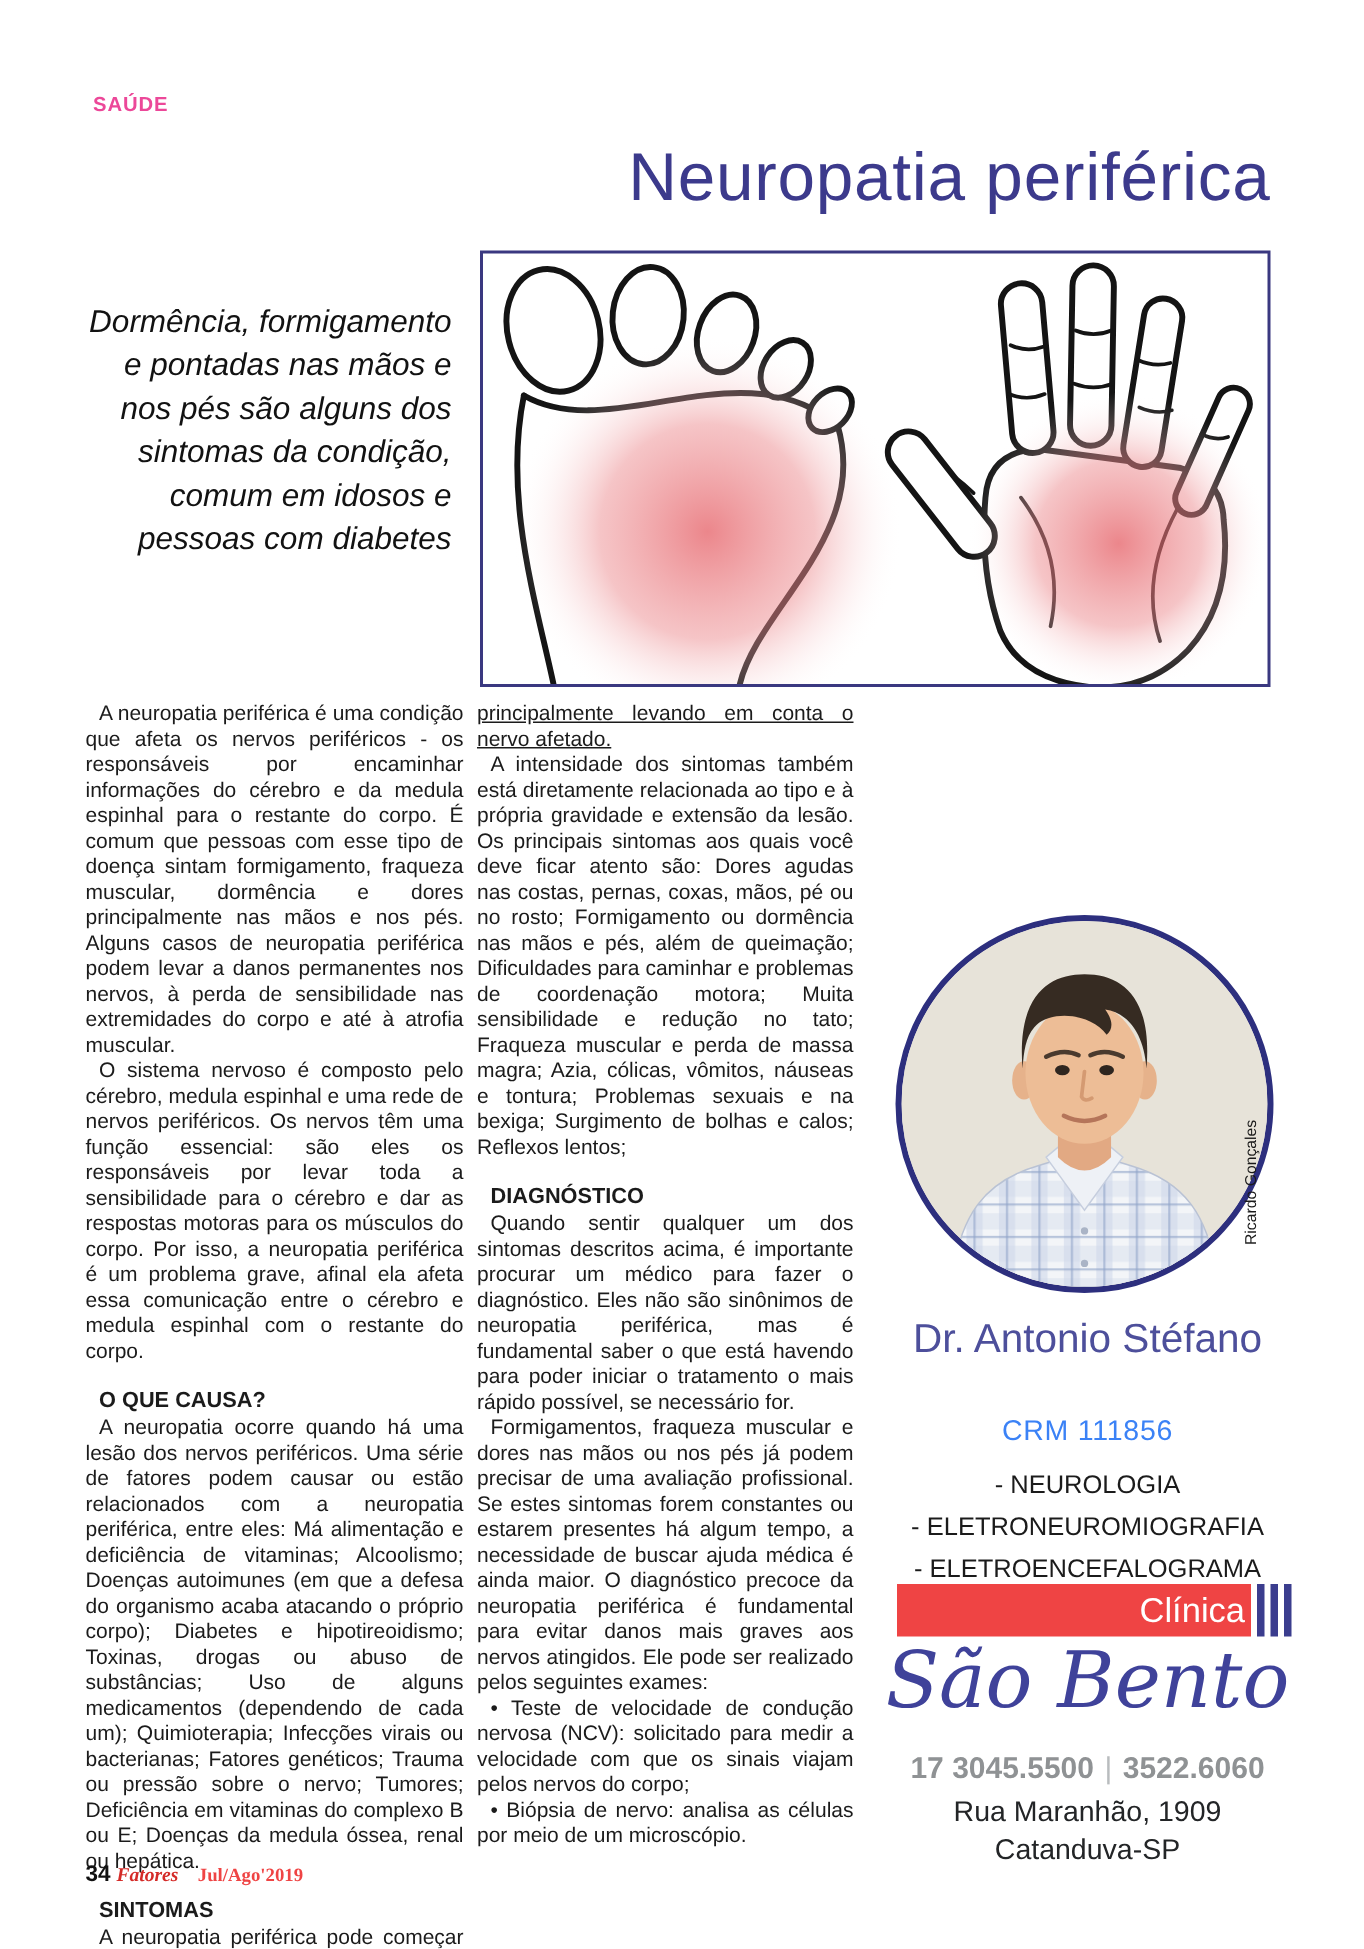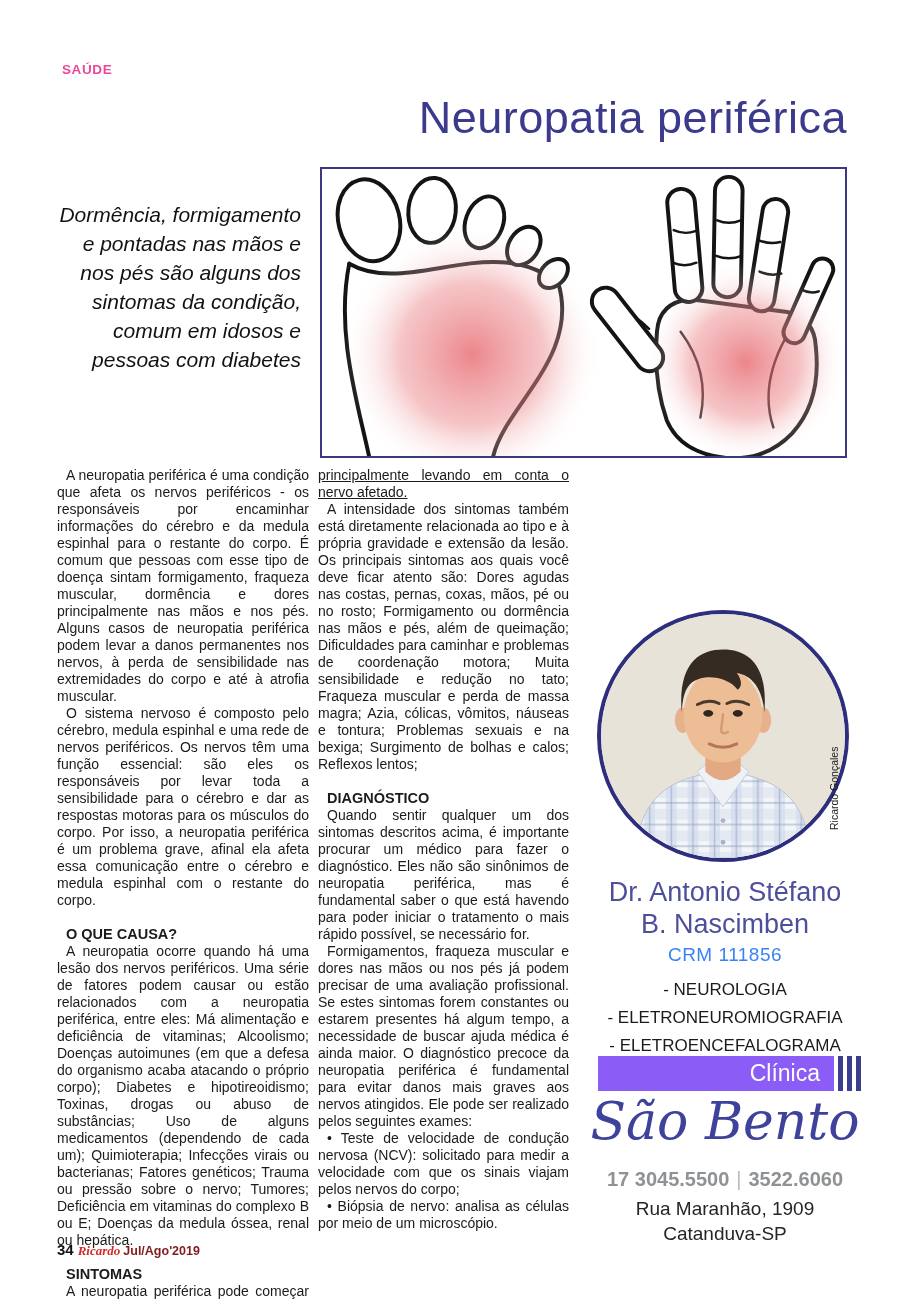--- a/index.html
+++ b/index.html
@@ -29,33 +29,33 @@
   .photo-wrap{position:absolute;left:597px;top:610px;width:244px;height:244px;border:4px solid #2d2f7e;border-radius:50%;overflow:hidden;background:#e9e6df;}
   .photo-wrap svg{display:block;width:100%;height:100%;}
   .photo-credit{position:absolute;left:828px;top:640px;height:190px;display:flex;align-items:center;
     writing-mode:vertical-rl;transform:rotate(180deg);font-size:10.5px;color:#1a1a1a;}
   .doctor-name{position:absolute;left:580px;top:876px;width:290px;text-align:center;
     font-size:27px;line-height:32px;color:#4d4f9b;font-weight:300;}
   .doctor-crm{position:absolute;left:580px;top:944px;width:290px;text-align:center;font-size:19px;color:#3b82f6;letter-spacing:.5px;}
   .specialties{position:absolute;left:580px;top:976px;width:290px;text-align:center;font-size:17px;line-height:28px;color:#1b1b1b;}
   
   .clinic-bar{position:absolute;left:598px;top:1056px;width:263px;height:35px;display:flex;align-items:stretch;}
-  .clinic-bar .bar-main{flex:1;background:#8b5cf6;color:#fff;font-size:23px;line-height:35px;text-align:right;padding-right:14px;}
+  .clinic-bar .bar-main{flex:1;background:#ef4444;color:#fff;font-size:23px;line-height:35px;text-align:right;padding-right:4px;}
   .clinic-bar .stripe{width:5px;background:#3b3d8e;margin-left:4px;}
   .clinic-script{position:absolute;left:580px;top:1086px;width:290px;text-align:center;
     font-family:"DejaVu Serif","Liberation Serif",serif;font-style:italic;font-size:52px;line-height:70px;color:#3f429a;}
   .clinic-phones{position:absolute;left:570px;top:1168px;width:310px;text-align:center;font-size:20px;font-weight:bold;color:#8f9294;}
   .clinic-phones .sep{color:#b9bcbe;padding:0 7px;font-weight:normal;}
   .clinic-address{position:absolute;left:580px;top:1196px;width:290px;text-align:center;font-size:19px;line-height:25px;color:#232527;}
   
   .footer{position:absolute;left:57px;top:1241px;display:flex;align-items:baseline;}
   .footer .pageno{font-size:15px;font-weight:bold;color:#111;}
   .footer .mag{font-size:13px;font-weight:bold;font-style:italic;color:#d42b28;margin-left:4px;
     font-family:"Liberation Serif","DejaVu Serif",serif;}
-  .footer .issue{font-size:12.5px;font-weight:bold;color:#7f1d1d;margin-left:3px;}
+  .footer .issue{font-size:12.5px;font-weight:bold;color:#ef4444;margin-left:13px;font-family:Liberation Serif, serif;}
 </style>
 </head>
 <body>
 
 <div class="page">
 
   <div class="kicker">SAÚDE</div>
   <div class="title">Neuropatia periférica</div>
 
   <div class="hero">
@@ -152,21 +152,20 @@
       <ellipse cx="109" cy="101" rx="5" ry="3.5" fill="#2f2620"></ellipse>
       <ellipse cx="139" cy="101" rx="5" ry="3.5" fill="#2f2620"></ellipse>
       <path d="M124 102 L 122 119 Q 124 123 129 120" stroke="#d49a72" stroke-width="2.5" fill="none" stroke-linecap="round"></path>
       <path d="M110 132 Q 124 139 138 132" stroke="#b5755a" stroke-width="3" fill="none" stroke-linecap="round"></path>
     </svg>
   </div>
   <div class="photo-credit">Ricardo Gonçales</div>
 
   <div class="doctor-name">
     <span>Dr. Antonio Stéfano</span><br>
-    <span>B. Nascimben</span>
   </div>
   <div class="doctor-crm">CRM 111856</div>
 
   <div class="specialties">
     <div>- NEUROLOGIA</div>
     <div>- ELETRONEUROMIOGRAFIA</div>
     <div>- ELETROENCEFALOGRAMA</div>
   </div>
 
   <div class="clinic-bar">
@@ -180,17 +179,17 @@
   <div class="clinic-phones">
     <span>17 3045.5500</span><span class="sep">|</span><span>3522.6060</span>
   </div>
   <div class="clinic-address">
     <span>Rua Maranhão, 1909</span><br>
     <span>Catanduva-SP</span>
   </div>
 
   <div class="footer">
     <span class="pageno">34</span>
-    <span class="mag">Ricardo</span>
+    <span class="mag">Fatores</span>
     <span class="issue">Jul/Ago'2019</span>
   </div>
 
 </div>
 
 </body></html>

